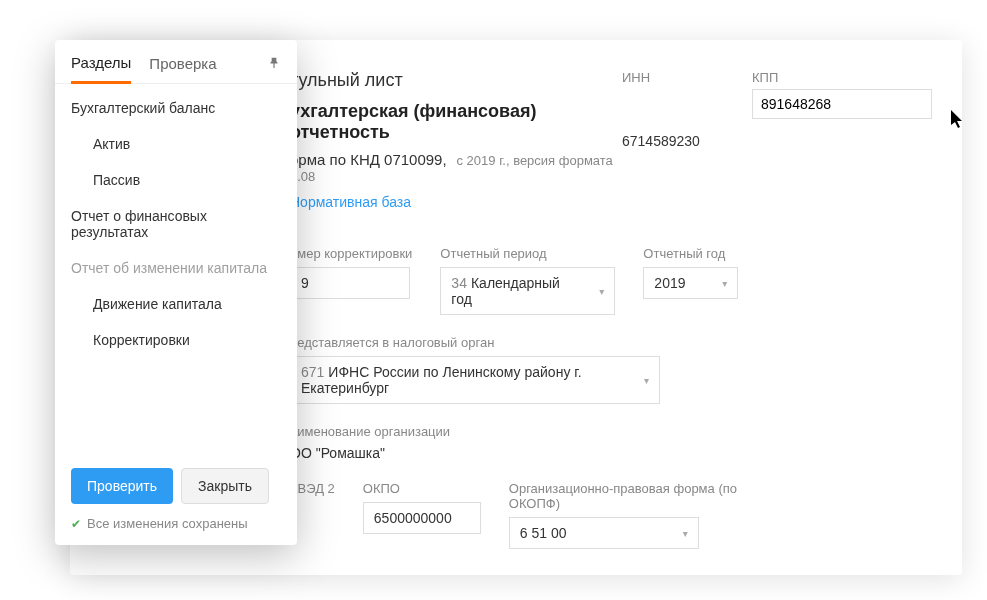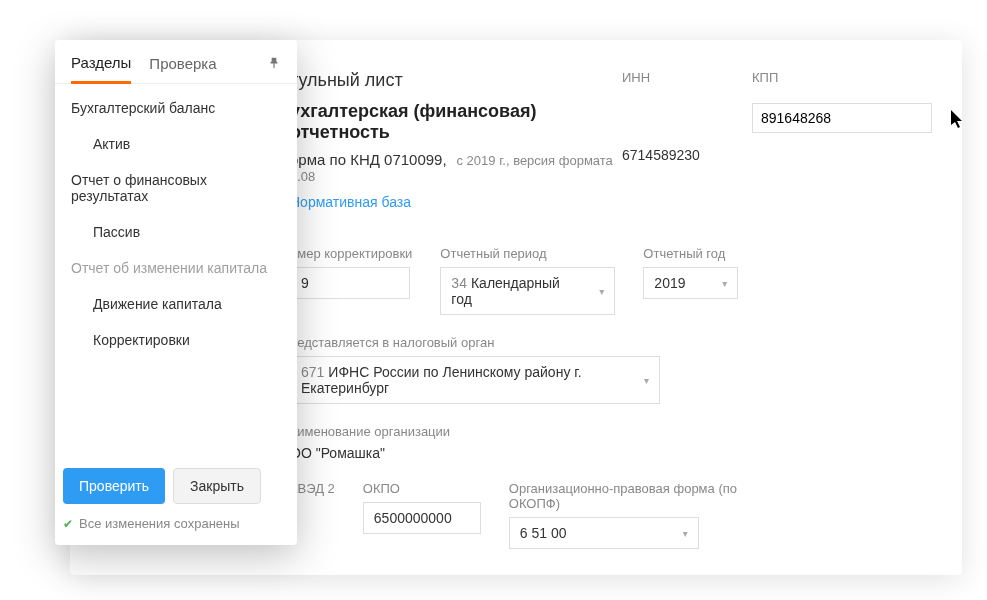--- a/index.html
+++ b/index.html
@@ -86,21 +86,21 @@
     .cursor-icon {
       position: absolute;
       right: 20px;
       top: 110px;
       z-index: 20;
       font-size: 18px;
       color: #000;
       pointer-events: none;
     }
     .sidebar-footer {
-      padding: 14px 8px;
+      padding: 14px 16px;
     }
     .btn-row { display: flex; gap: 8px; margin-bottom: 12px; }
     .btn {
       padding: 9px 16px;
       border-radius: 4px;
       font-size: 14px;
       cursor: pointer;
       border: none;
     }
     .btn-primary {
@@ -127,21 +127,21 @@
       align-items: flex-start;
       margin-bottom: 8px;
     }
     .page-title { font-size: 18px; color: #333; margin-bottom: 10px; }
     .report-title { font-size: 18px; font-weight: 600; color: #222; margin-bottom: 8px; }
     .form-code { font-size: 15px; color: #333; }
     .form-version { font-size: 13px; color: #888; margin-left: 6px; }
     .link { color: #2f9cf4; font-size: 14px; cursor: pointer; display: inline-block; margin-top: 10px; }
 
     .header-right { display: flex; gap: 30px; }
-    .hr-field { display: flex; flex-direction: column; gap: 18px; min-width: 100px; }
+    .hr-field { display: flex; flex-direction: column; gap: 4px; min-width: 100px; }
     .hr-label { font-size: 13px; color: #888; }
     .hr-value { font-size: 14px; color: #333; margin-top: 44px; }
     .hr-input {
       border: 1px solid #ddd;
       padding: 6px 8px;
       font-size: 14px;
       background: #fff;
       width: 180px;
     }
 
@@ -258,22 +258,22 @@
     <div class="sidebar-tab">Проверка</div>
     <span class="pin-icon">
       <svg width="14" height="14" viewBox="0 0 24 24" fill="#777">
           <path d="M16 3v6l2 2v2h-5v7l-1 1-1-1v-7H6v-2l2-2V3h8z"></path>
         </svg>
     </span>
   </div>
   <div class="sidebar-items">
     <div class="sidebar-item">Бухгалтерский баланс</div>
     <div class="sidebar-item level2">Актив</div>
+    <div class="sidebar-item level2">Пассив</div>
     <div class="sidebar-item">Отчет о финансовых результатах</div>
-    <div class="sidebar-item level2">Пассив</div>
     <div class="sidebar-item disabled">Отчет об изменении капитала</div>
     <div class="sidebar-item level2">Движение капитала</div>
     <div class="sidebar-item level2">Корректировки</div>
   </div>
   <div class="sidebar-footer">
     <div class="btn-row">
       <button class="btn btn-primary">Проверить</button>
       <button class="btn btn-secondary">Закрыть</button>
     </div>
     <div class="save-status">

